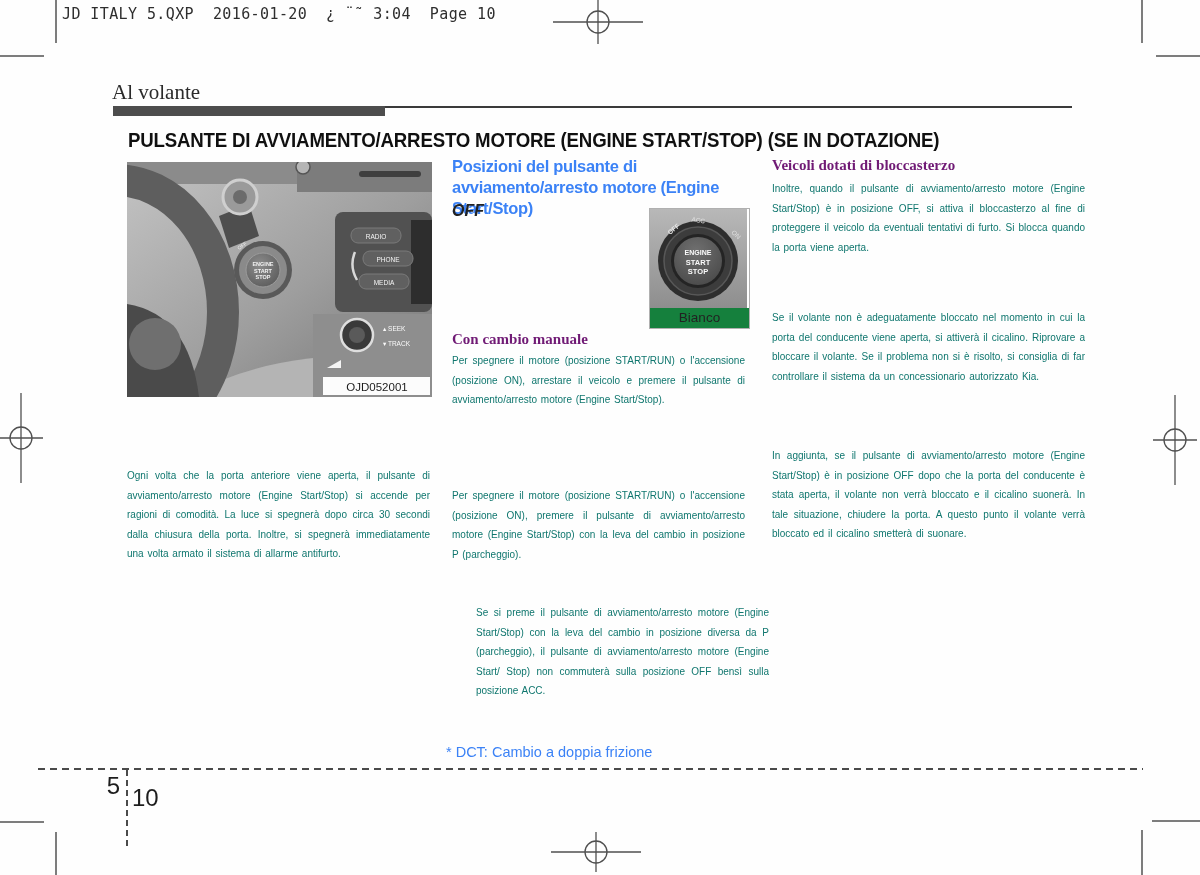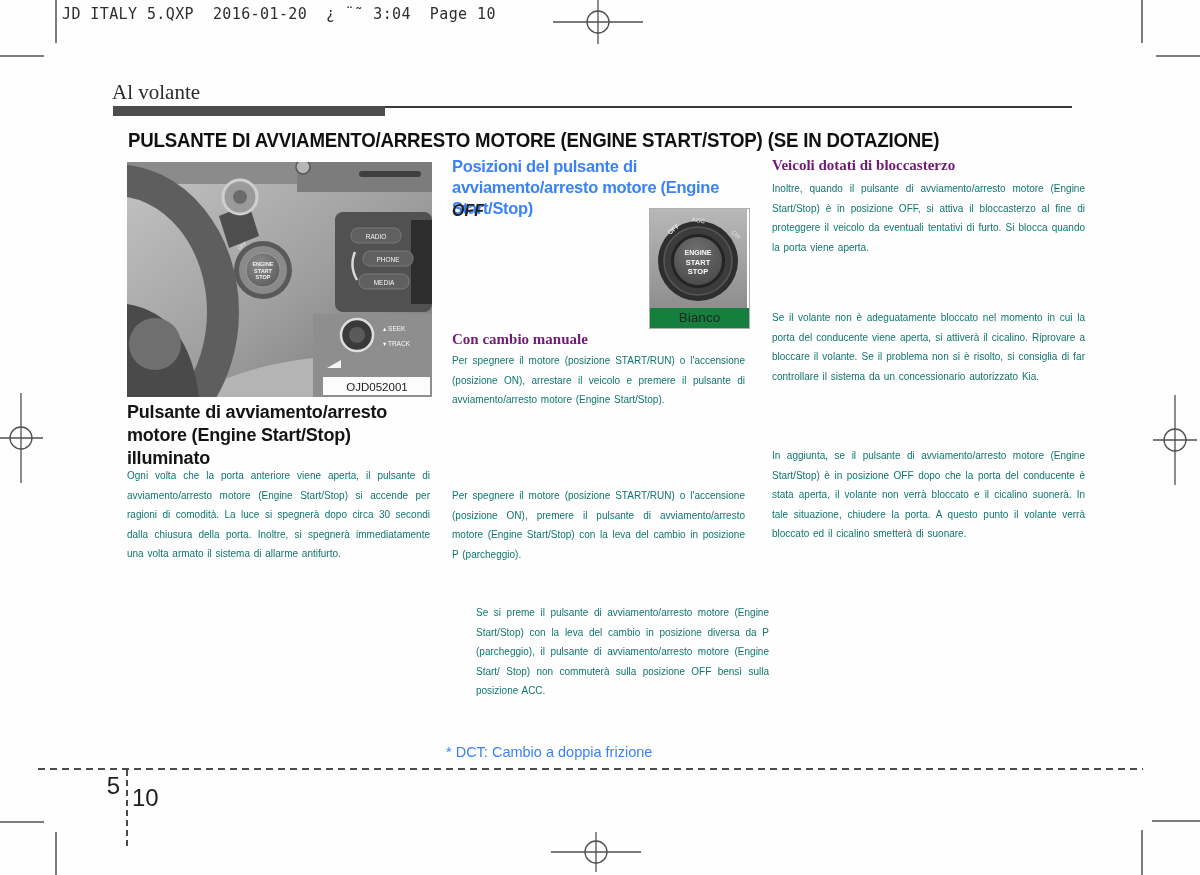--- a/index.html
+++ b/index.html
@@ -134,21 +134,20 @@
     <circle cx="230" cy="173" r="16" fill="#3a3a3a" stroke="#dedede" stroke-width="2.5"></circle>
     <circle cx="230" cy="173" r="8" fill="#5a5a5a"></circle>
     <text x="256" y="169" font-size="6.5" fill="#fafafa">▴ SEEK</text>
     <text x="256" y="184" font-size="6.5" fill="#fafafa">▾ TRACK</text>
     <path d="M200 206 L214 198 L214 206 Z" fill="#f4f4f4"></path>
 
     <rect x="196" y="215" width="107" height="18" fill="#fcfcfc"></rect>
     <text x="250" y="228.5" font-size="11.5" fill="#1c1c1c" text-anchor="middle">OJD052001</text>
   </svg>
 
-  <div class="abs h-sans left-head">Pulsante di avviamento/arresto motore (Engine Start/Stop) illuminato</div>
   <div class="abs body-text left-body">Ogni volta che la porta anteriore viene aperta, il pulsante di avviamento/arresto motore (Engine Start/Stop) si accende per ragioni di comodità. La luce si spegnerà dopo circa 30 secondi dalla chiusura della porta. Inoltre, si spegnerà immediatamente una volta armato il sistema di allarme antifurto.</div>
 
   <div class="abs mid-head">Posizioni del pulsante di avviamento/arresto motore (Engine Start/Stop)</div>
   <div class="abs off-label">OFF</div>
 
   <div class="abs btn-fig">
     <svg viewBox="0 0 97 99" style="display:block;width:97px;height:99px;">
       <defs>
         <linearGradient id="figbg" x1="0" y1="0" x2="0" y2="1">
           <stop offset="0" stop-color="#b8b8b8"></stop>

